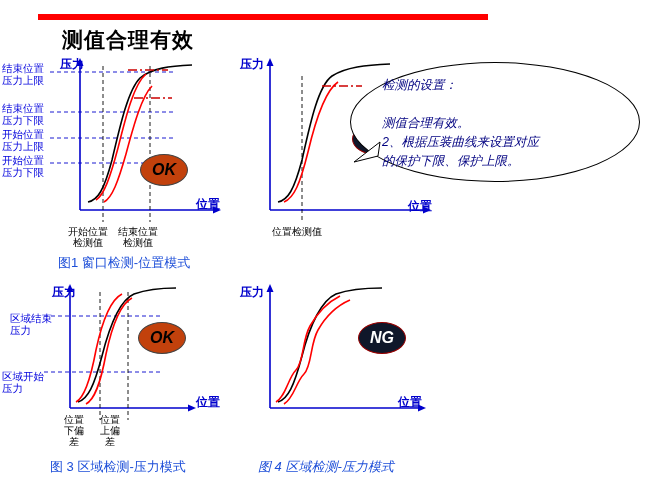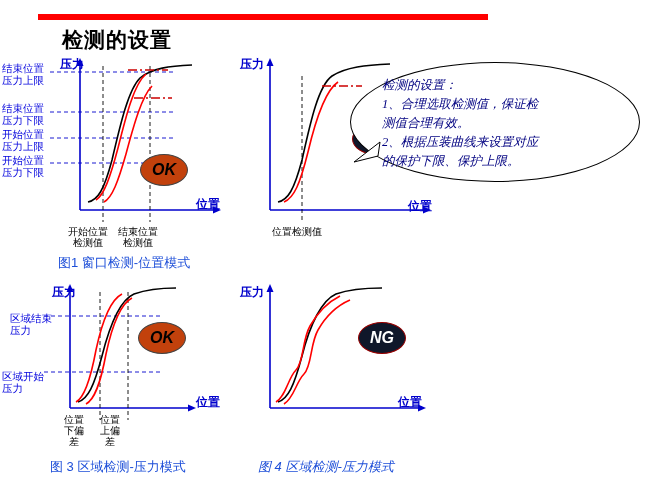--- a/index.html
+++ b/index.html
@@ -104,39 +104,38 @@
   }
   .callout-text {
     position: absolute;
     left: 382px;
     top: 76px;
     width: 240px;
     font-size: 12.5px;
     font-style: italic;
     color: #000080;
     line-height: 19px;
-    font-family: Liberation Serif, serif;
   }
   .callout-tail {
     position: absolute;
     left: 352px;
     top: 140px;
     width: 30px;
     height: 24px;
   }
   svg { overflow: visible; }
   .chart-svg { position: absolute; }
 </style>
 </head>
 <body>
 
 <div class="page">
 
   <div class="top-rule"></div>
-  <div class="title">检测的设置</div>
+  <div class="title">测值合理有效</div>
 
   <svg class="chart-svg" style="left:0px; top:50px;" width="260" height="190" viewBox="0 0 260 190">
 
     <line x1="80" y1="14" x2="80" y2="160" stroke="#0000cc" stroke-width="1.6"></line>
     <line x1="80" y1="160" x2="215" y2="160" stroke="#0000cc" stroke-width="1.6"></line>
     <polygon points="80,8 76.5,16 83.5,16" fill="#0000cc"></polygon>
     <polygon points="221,160 213,156.5 213,163.5" fill="#0000cc"></polygon>
 
     <line x1="50" y1="22" x2="175" y2="22" stroke="#0000cc" stroke-width="0.9" stroke-dasharray="4,3"></line>
     <line x1="50" y1="62" x2="175" y2="62" stroke="#0000cc" stroke-width="0.9" stroke-dasharray="4,3"></line>
@@ -192,21 +191,21 @@
 
   <div class="badge ng" style="left:352px; top:123px;">NG</div>
 
 
   <div class="callout"></div>
   <svg class="callout-tail" viewBox="0 0 30 24">
     <polygon points="28,2 2,22 26,16" fill="#ffffff" stroke="#000000" stroke-width="1"></polygon>
   </svg>
   <div class="callout-text">
     <span>检测的设置：</span><br>
-    <span>1、合理选取检测值，保证检</span><br>
+    <br>
     <span>测值合理有效。</span><br>
     <span>2、根据压装曲线来设置对应</span><br>
     <span>的保护下限、保护上限。</span>
   </div>
 
   <svg class="chart-svg" style="left:0px; top:278px;" width="260" height="160" viewBox="0 0 260 160">
     <line x1="70" y1="12" x2="70" y2="130" stroke="#0000cc" stroke-width="1.6"></line>
     <line x1="70" y1="130" x2="190" y2="130" stroke="#0000cc" stroke-width="1.6"></line>
     <polygon points="70,6 66.5,14 73.5,14" fill="#0000cc"></polygon>
     <polygon points="196,130 188,126.5 188,133.5" fill="#0000cc"></polygon>

